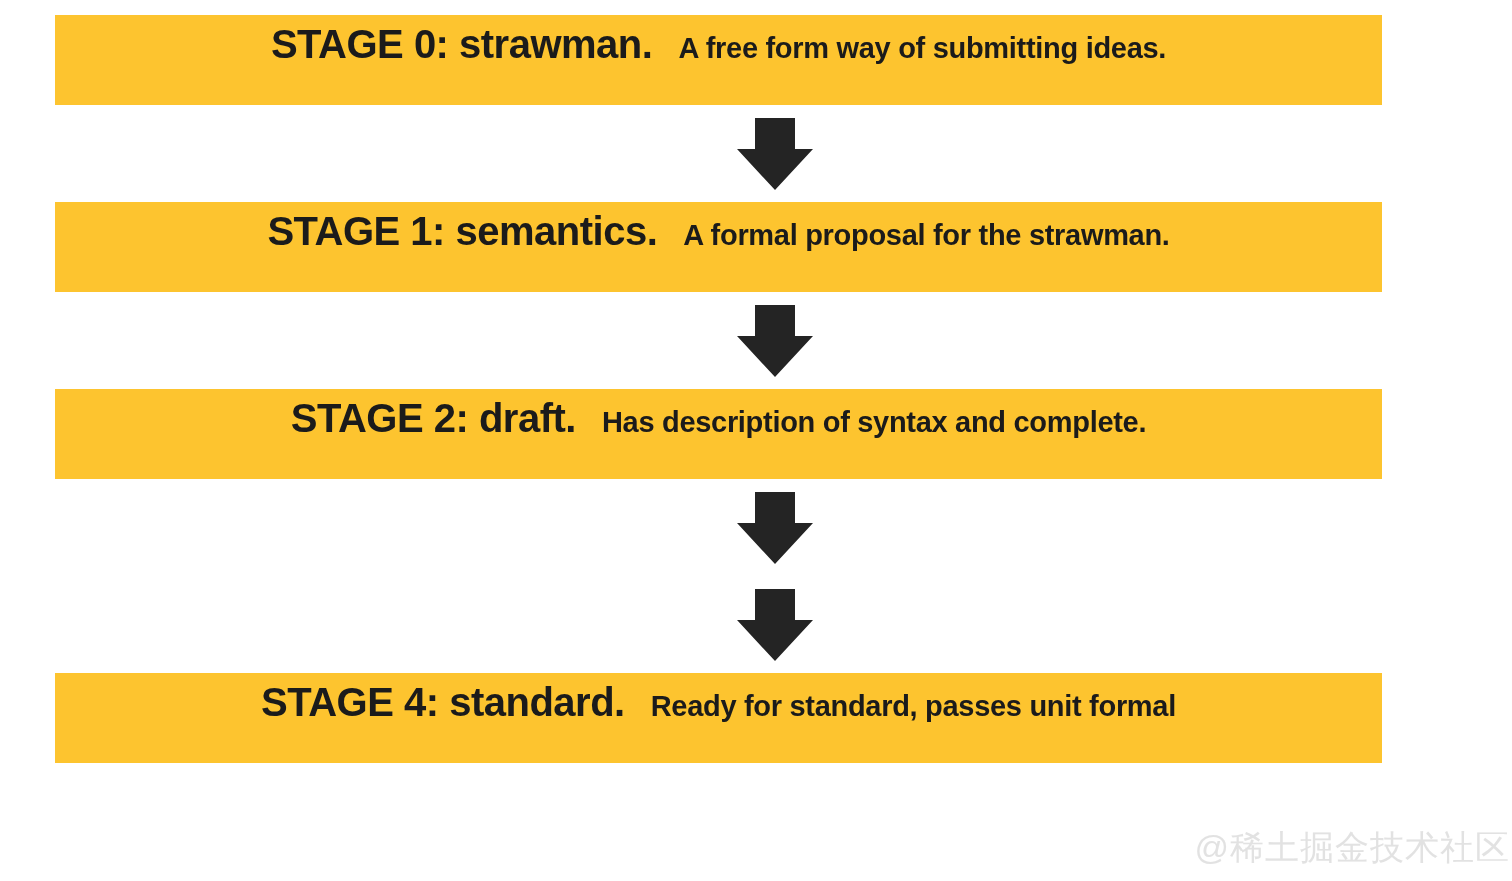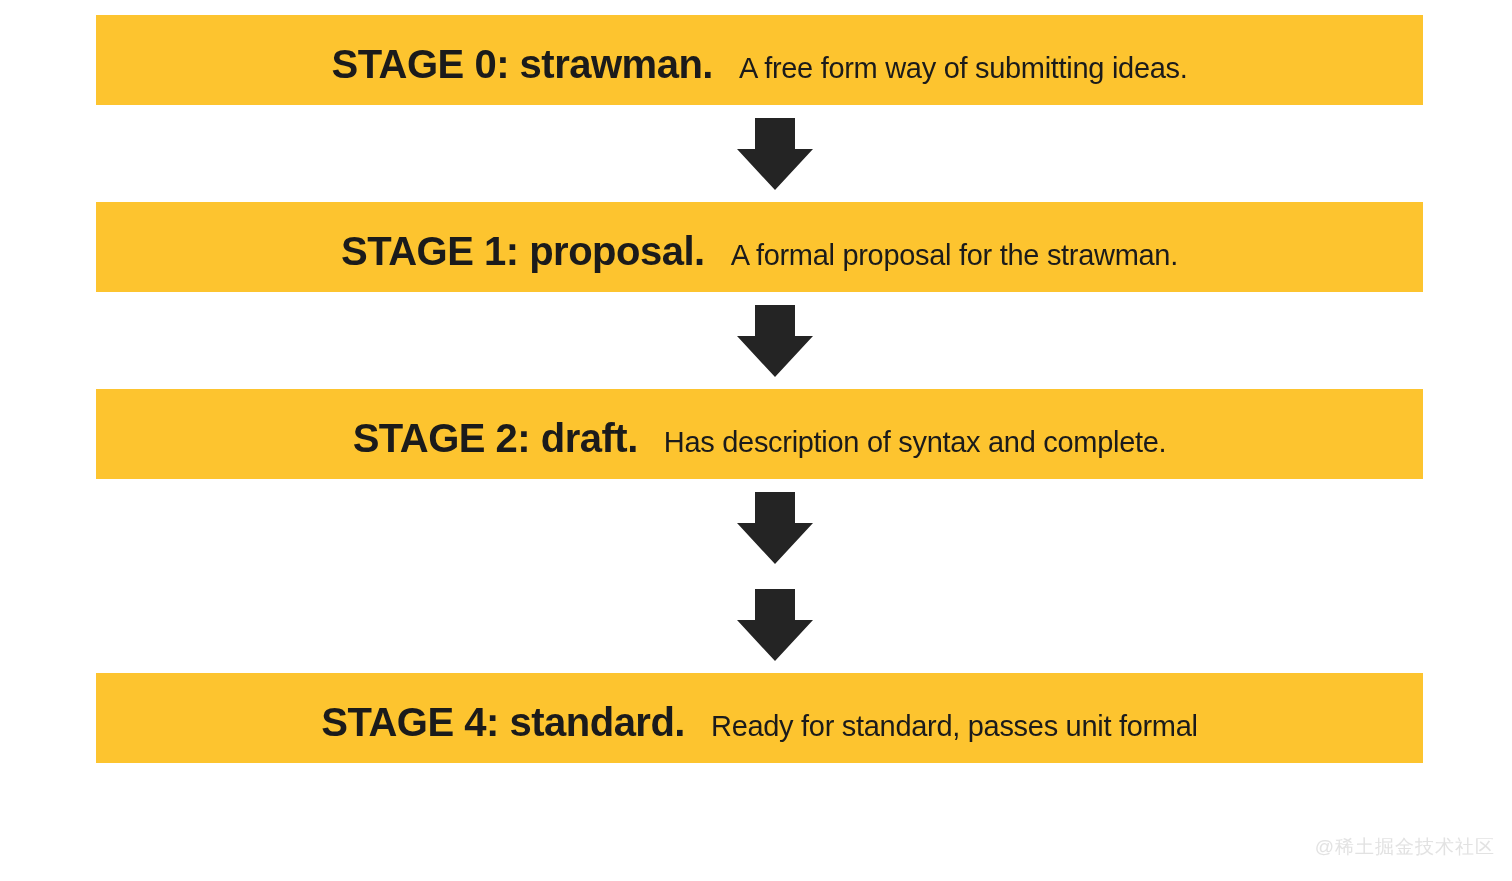--- a/index.html
+++ b/index.html
@@ -11,43 +11,43 @@
   .canvas {
     position: relative;
     width: 1512px;
     height: 881px;
     background: #ffffff;
     overflow: hidden;
     box-sizing: border-box;
     padding-top: 15px;
   }
   .stage-bar {
-    margin-left: 96px;
+    margin-left: 55px;
     width: 1327px;
     height: 90px;
     background: #fdc42f;
     display: flex;
     align-items: baseline;
     justify-content: center;
     gap: 26px;
     box-sizing: border-box;
-    padding-top: 28px;
+    padding-top: 8px;
   }
   .stage-label {
     font-size: 40px;
     line-height: 42px;
     font-weight: bold;
     color: #1b1b1b;
     letter-spacing: -0.5px;
     white-space: nowrap;
   }
   .stage-desc {
     font-size: 29px;
     line-height: 42px;
-    font-weight: normal;
+    font-weight: bold;
     color: #1b1b1b;
     letter-spacing: -0.3px;
     white-space: nowrap;
   }
   .arrow-row {
     margin-left: 119px;
     width: 1327px;
     height: 97px;
     display: flex;
     align-items: center;
@@ -58,22 +58,22 @@
     height: 72px;
     transform: translateX(-8px);
     display: block;
   }
   .arrow-svg polygon {
     fill: #242424;
   }
   .watermark {
     position: absolute;
     top: 833px;
-    right: 17px;
-    font-size: 19px;
+    right: 2px;
+    font-size: 34px;
     line-height: 28px;
     color: rgba(224, 224, 224, 0.95);
     letter-spacing: 1px;
     white-space: nowrap;
   }
 </style>
 </head>
 <body>
 
 <div class="canvas">
@@ -83,21 +83,21 @@
     <span class="stage-desc">A free form way of submitting ideas.</span>
   </div>
 
   <div class="arrow-row">
     <svg class="arrow-svg" viewBox="0 0 76 72" xmlns="http://www.w3.org/2000/svg">
       <polygon points="18,0 58,0 58,31 76,31 38,72 0,31 18,31"></polygon>
     </svg>
   </div>
 
   <div class="stage-bar">
-    <span class="stage-label">STAGE 1: proposal.</span>
+    <span class="stage-label">STAGE 1: semantics.</span>
     <span class="stage-desc">A formal proposal for the strawman.</span>
   </div>
 
   <div class="arrow-row">
     <svg class="arrow-svg" viewBox="0 0 76 72" xmlns="http://www.w3.org/2000/svg">
       <polygon points="18,0 58,0 58,31 76,31 38,72 0,31 18,31"></polygon>
     </svg>
   </div>
 
   <div class="stage-bar">

